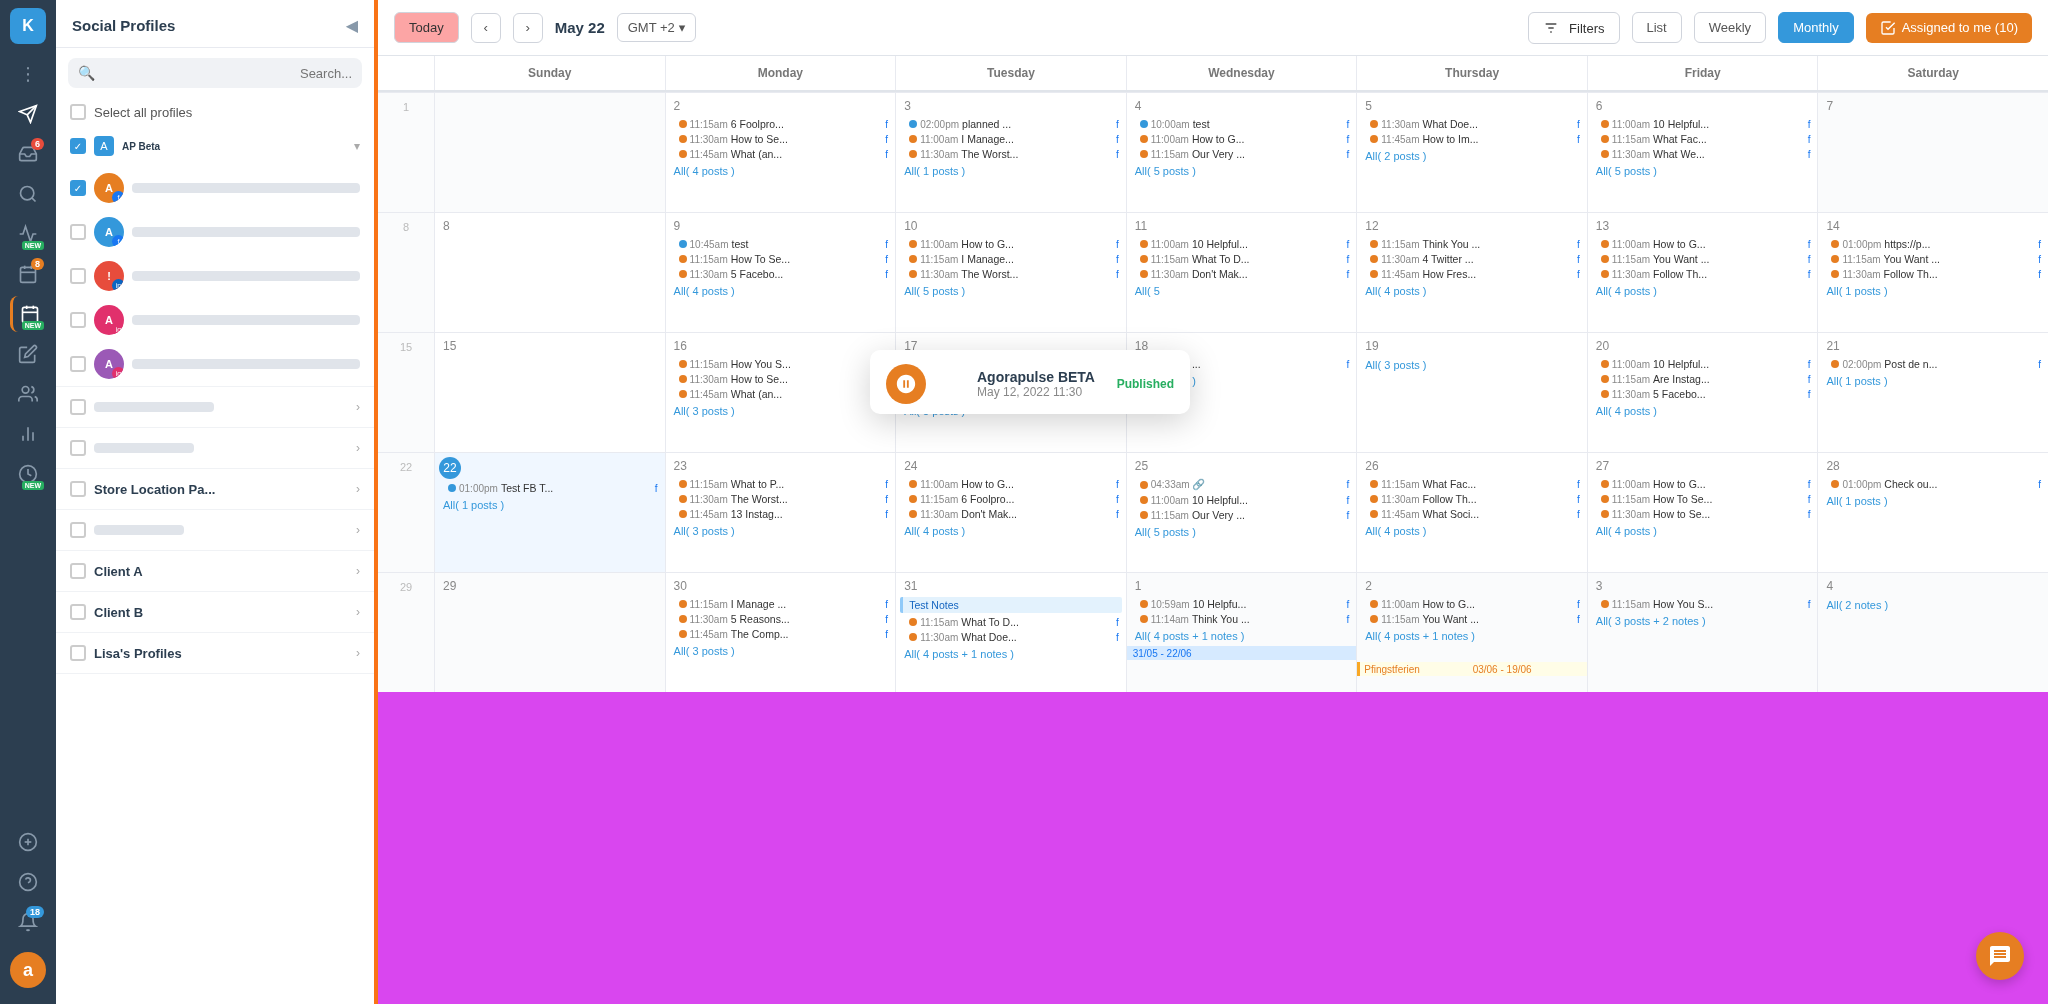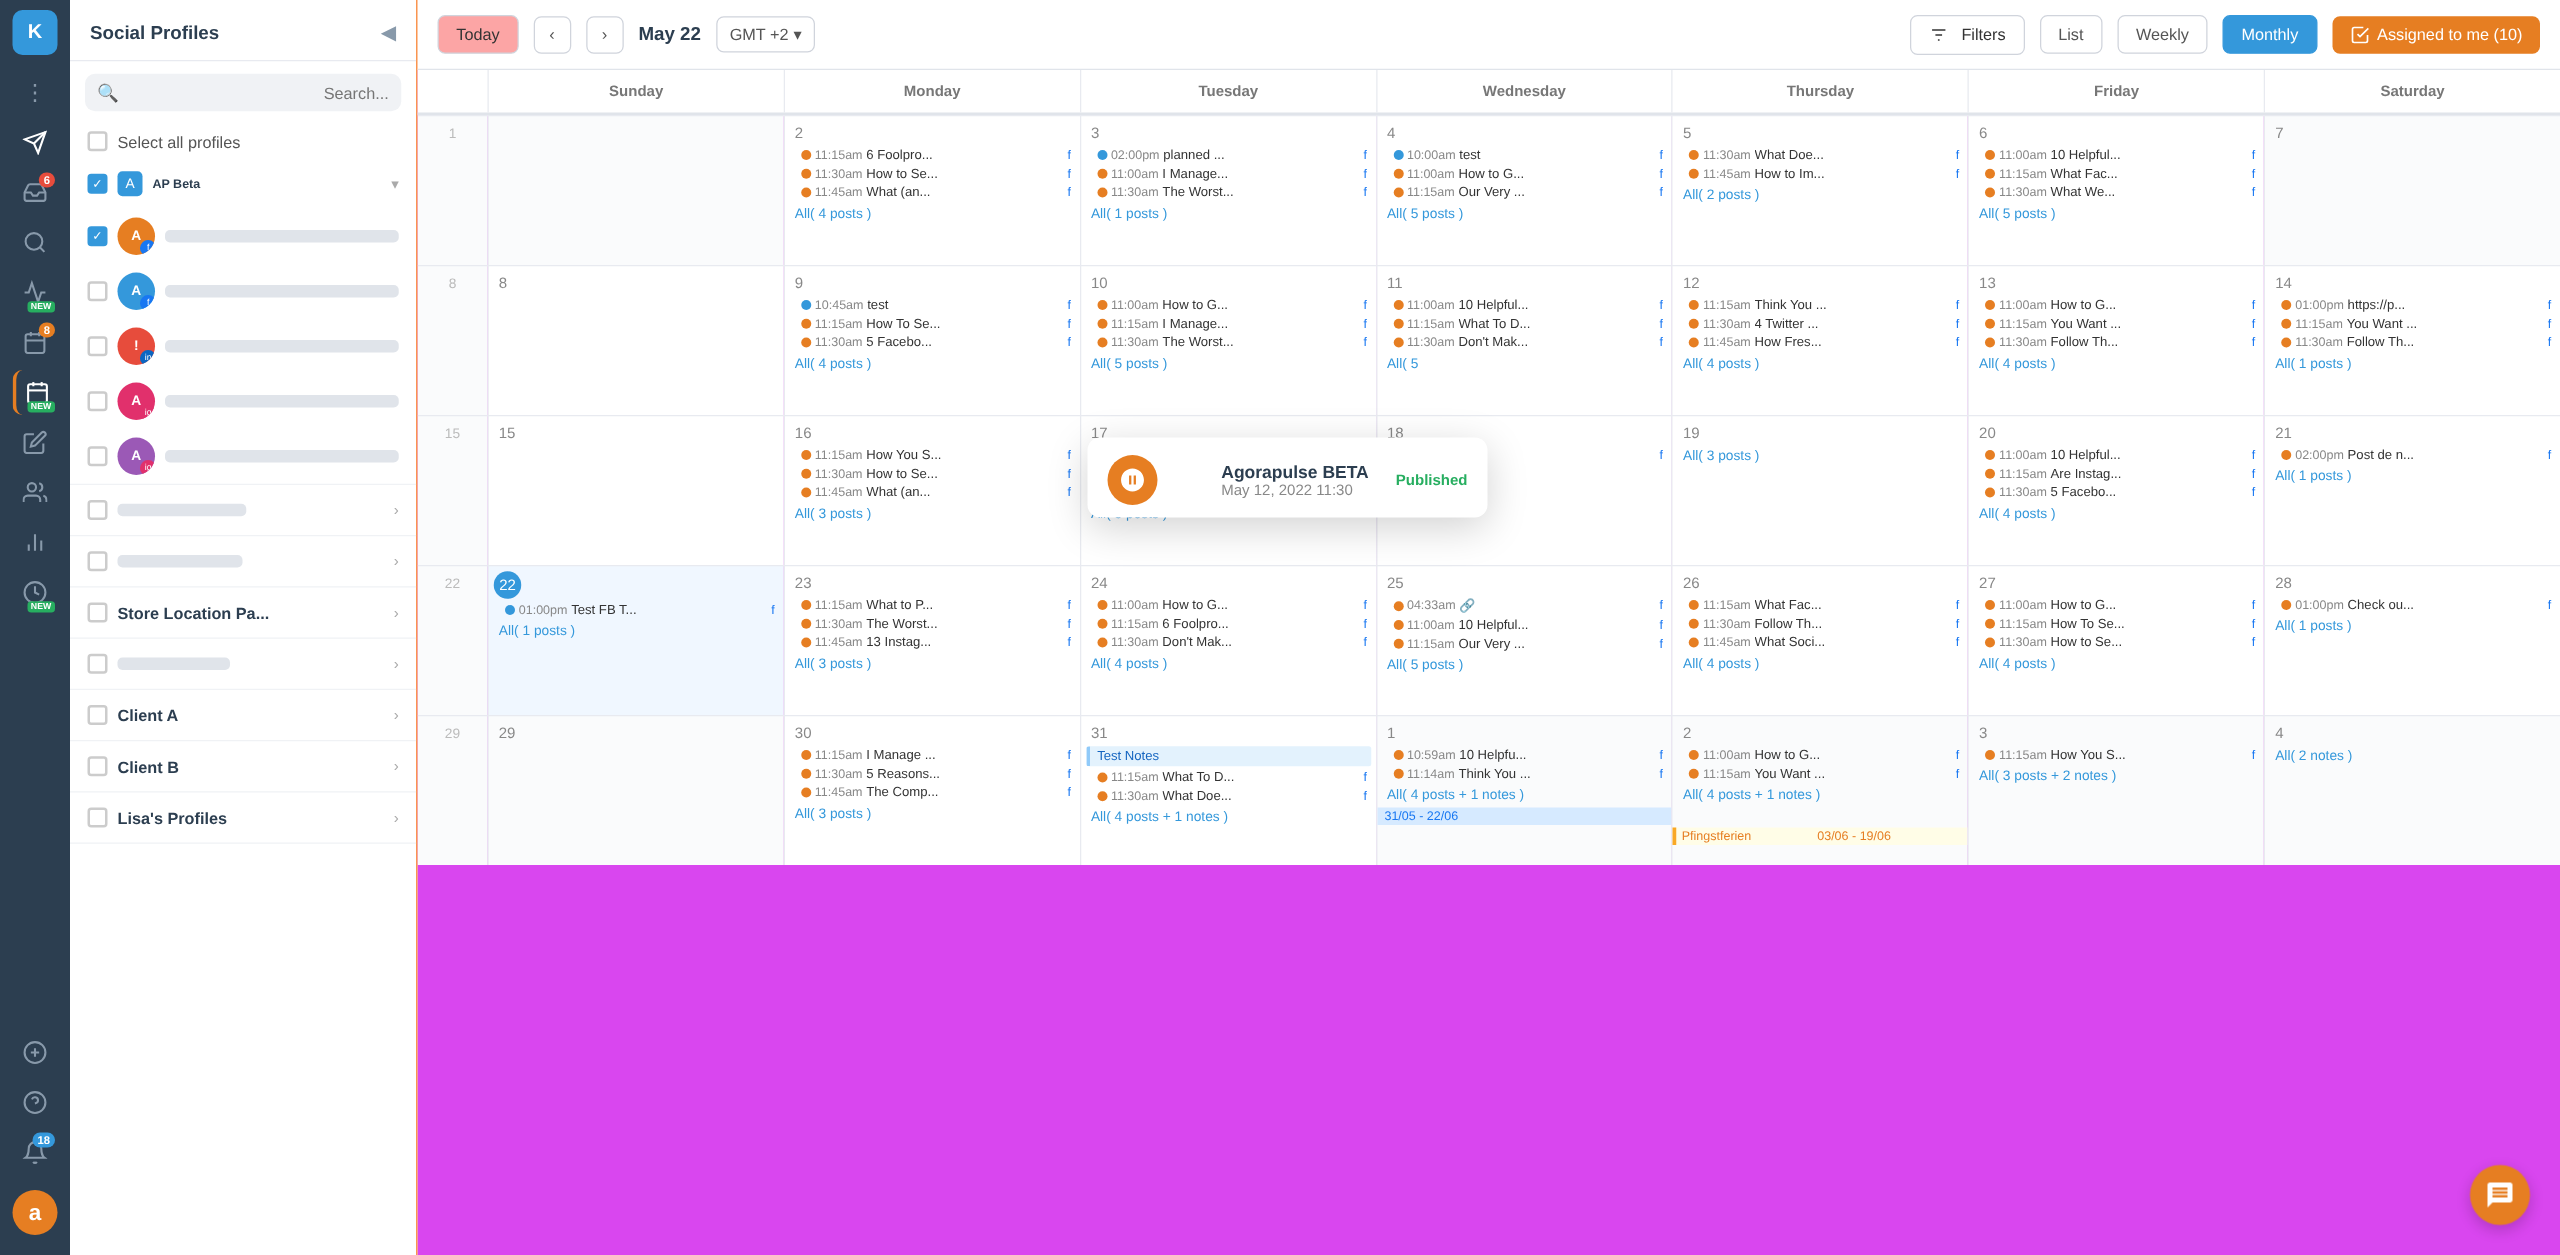--- a/index.html
+++ b/index.html
@@ -28,21 +28,21 @@
     .icon-bar .spacer { flex: 1; }
     .icon-bar .notif-badge {
       position: absolute; top: 2px; right: 2px; background: #3498db; color: #fff; font-size: 9px; border-radius: 8px; padding: 1px 4px; font-weight: 700;
     }
     .agorapulse-icon {
       width: 36px; height: 36px; background: #e67e22; border-radius: 50%; display: flex; align-items: center; justify-content: center; color: #fff; font-size: 18px; font-weight: 700;
     }
 
     
     .sidebar {
-      width: 278px; background: #fff; border-right: 1px solid #f97316; display: flex; flex-direction: column; flex-shrink: 0; overflow-y: auto;
+      width: 322px; background: #fff; border-right: 4px solid #f97316; display: flex; flex-direction: column; flex-shrink: 0; overflow-y: auto;
     }
     .sidebar-header {
       display: flex; align-items: center; justify-content: space-between; padding: 16px 16px 12px; border-bottom: 1px solid #e8eaf0;
     }
     .sidebar-header h2 { font-size: 15px; font-weight: 600; color: #2c3e50; }
     .sidebar-collapse { cursor: pointer; color: #8899aa; font-size: 16px; }
     .search-box {
       margin: 10px 12px; display: flex; align-items: center; background: #f0f2f5; border-radius: 8px; padding: 7px 10px; gap: 6px;
     }
     .search-box input {
@@ -100,21 +100,21 @@
     }
     .nav-btn {
       width: 30px; height: 30px; border: 1px solid #d0d4dc; border-radius: 6px; background: #fff; cursor: pointer; display: flex; align-items: center; justify-content: center; color: #555;
     }
     .date-display { font-size: 15px; font-weight: 600; color: #2c3e50; }
     .timezone-selector {
       display: flex; align-items: center; gap: 4px; padding: 6px 10px; border: 1px solid #d0d4dc; border-radius: 6px; cursor: pointer; color: #555; font-size: 13px;
     }
     .topbar-spacer { flex: 1; }
     .filters-btn {
-      display: flex; align-items: center; gap: 10px; padding: 7px 14px; border: 1px solid #d0d4dc; border-radius: 6px; background: #fff; cursor: pointer; font-size: 13px; color: #333;
+      display: flex; align-items: flex-end; gap: 10px; padding: 7px 14px; border: 1px solid #d0d4dc; border-radius: 6px; background: #fff; cursor: pointer; font-size: 13px; color: #333;
     }
     .view-btn {
       padding: 7px 14px; border: 1px solid #d0d4dc; border-radius: 6px; background: #fff; cursor: pointer; font-size: 13px; color: #555;
     }
     .view-btn.active { background: #3498db; color: #fff; border-color: #3498db; }
     .assigned-btn {
       display: flex; align-items: center; gap: 6px; padding: 7px 14px; border-radius: 6px; background: #e67e22; cursor: pointer; font-size: 13px; color: #fff; font-weight: 500;
     }
 
     

